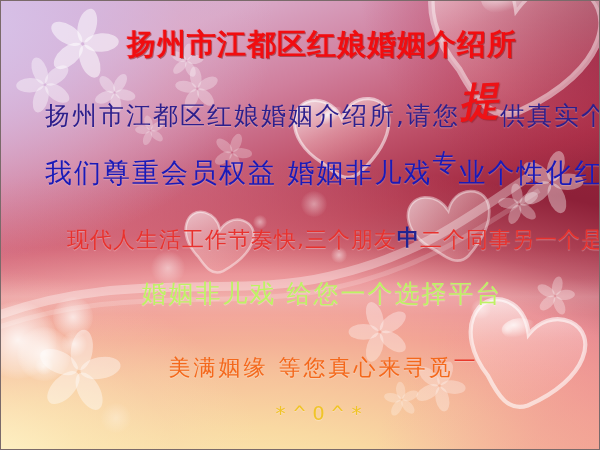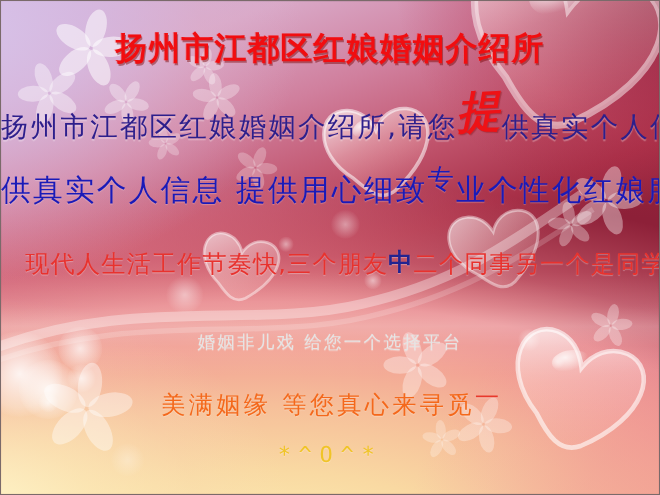--- a/index.html
+++ b/index.html
@@ -124,20 +124,21 @@
     vertical-align:-12px;
     color:rgba(255,245,242,0.45);
     margin-right:-4px;
   }
 
   
   .textlayer{
     position:absolute;
     inset:0;
     z-index:9;
+    margin-left:44px;
   }
   .line{
     position:absolute;
     width:100%;
     text-align:center;
     white-space:nowrap;
     font-family:"DejaVu Sans","Liberation Sans",sans-serif;
   }
 
   .title{
@@ -192,23 +193,23 @@
     padding-left:22px;
   }
   .l4 .mid-zhong{
     color:#232390;
     font-weight:bold;
     display:inline-block;
     transform:translateY(-2px);
   }
 
   .l5{
-    top:300px;
-    font-size:16px;
-    color:#e5e5e5;
+    top:276px;
+    font-size:25px;
+    color:#bef264;
     letter-spacing:2px;
     text-shadow:0 1px 1px rgba(255,255,255,0.35);
   }
 
   .l6{
     top:352px;
     font-size:22px;
     color:#f4681b;
     letter-spacing:3px;
     text-shadow:0 1px 1px rgba(255,255,255,0.30);
@@ -341,21 +342,21 @@
 
   <div class="textlayer">
 
     <div class="line title">扬州市江都区红娘婚姻介绍所</div>
 
     <div class="line l2">
       <span>扬州市江都区红娘婚姻介绍所,请您</span><span class="big-ti">提</span><span>供真实个人信息</span>
     </div>
 
     <div class="line l3">
-      <span>供真实个人信息 提供用心细致</span><span class="raised">专</span><span>业个性化红娘服务</span>
+      <span>我们尊重会员权益 婚姻非儿戏</span><span class="raised">专</span><span>业个性化红娘服务</span>
     </div>
 
     <div class="line l4">
       <span>现代人生活工作节奏快,三个朋友</span><span class="mid-zhong">中</span><span>二个同事另一个是同学</span>
     </div>
 
     <div class="line l5">婚姻非儿戏 给您一个选择平台</div>
 
     <div class="line l6">
       <span>美满姻缘  等您真心来寻觅</span><span class="tail-dash">—</span>

